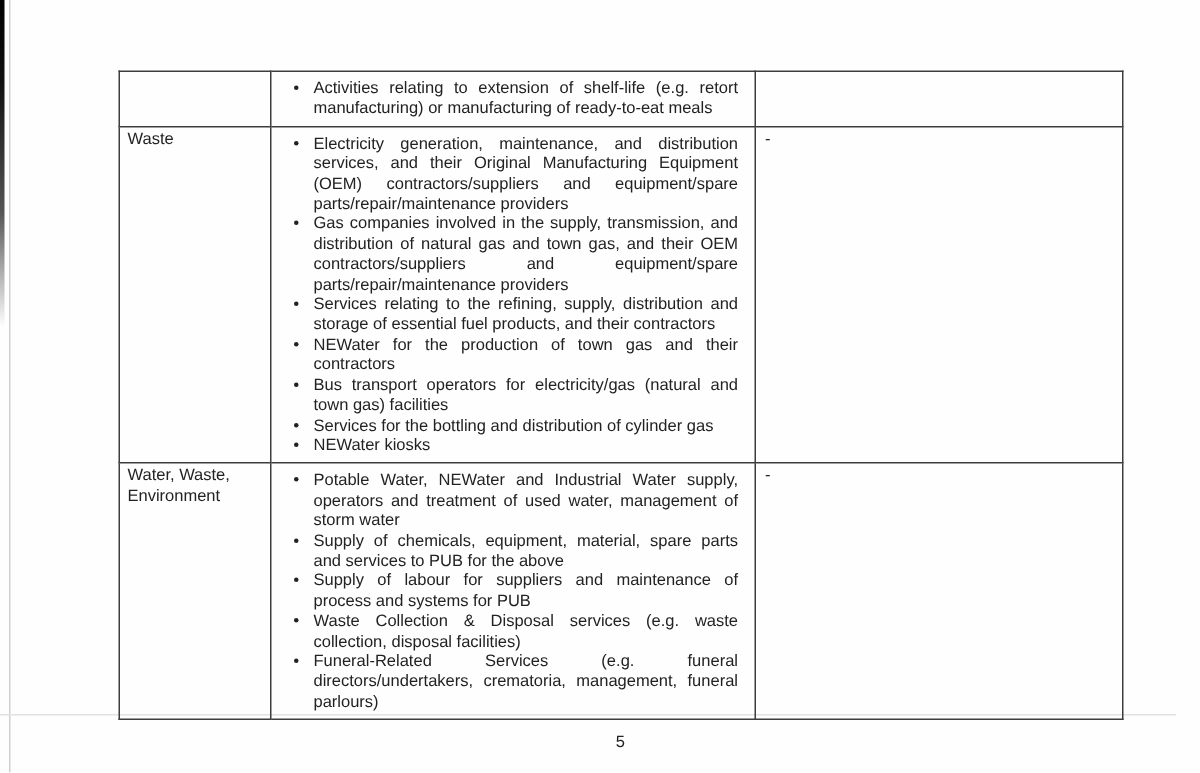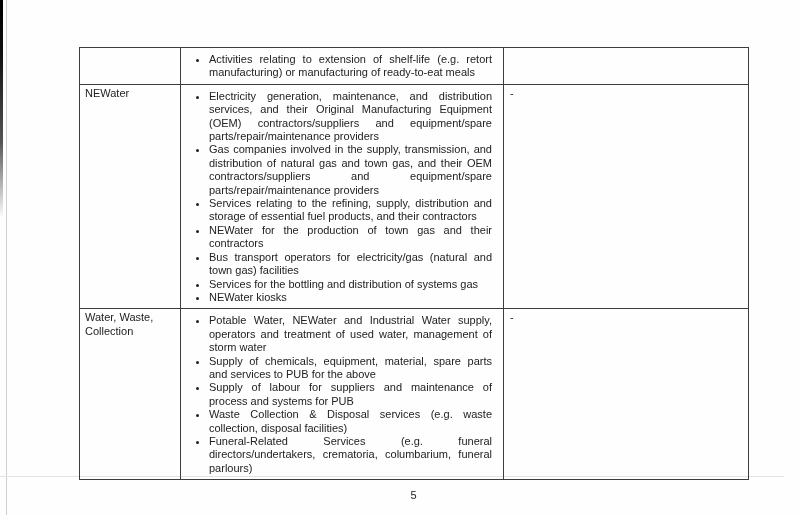--- a/index.html
+++ b/index.html
@@ -100,49 +100,49 @@
             <li>Activities relating to extension of shelf-life (e.g. retort manufacturing) or manufacturing of ready-to-eat meals</li>
           </ul>
         </td>
         <td class="remarks">
           <span></span>
         </td>
       </tr>
 
       <tr class="row-1">
         <td class="cat">
-          <span>NEWater</span>
+          <span>Waste</span>
         </td>
         <td class="items">
           <ul>
             <li>Electricity generation, maintenance, and distribution services, and their Original Manufacturing Equipment (OEM) contractors/suppliers and equipment/spare parts/repair/maintenance providers</li>
             <li>Gas companies involved in the supply, transmission, and distribution of natural gas and town gas, and their OEM contractors/suppliers and equipment/spare parts/repair/maintenance providers</li>
             <li>Services relating to the refining, supply, distribution and storage of essential fuel products, and their contractors</li>
             <li>NEWater for the production of town gas and their contractors</li>
             <li>Bus transport operators for electricity/gas (natural and town gas) facilities</li>
-            <li>Services for the bottling and distribution of systems gas</li>
+            <li>Services for the bottling and distribution of cylinder gas</li>
             <li>NEWater kiosks</li>
           </ul>
         </td>
         <td class="remarks">
           <span>-</span>
         </td>
       </tr>
 
       <tr class="row-2">
         <td class="cat">
-          <span>Water, Waste, Collection</span>
+          <span>Water, Waste, Environment</span>
         </td>
         <td class="items">
           <ul>
             <li>Potable Water, NEWater and Industrial Water supply, operators and treatment of used water, management of storm water</li>
             <li>Supply of chemicals, equipment, material, spare parts and services to PUB for the above</li>
             <li>Supply of labour for suppliers and maintenance of process and systems for PUB</li>
             <li>Waste Collection &amp; Disposal services (e.g. waste collection, disposal facilities)</li>
-            <li>Funeral-Related Services (e.g. funeral directors/undertakers, crematoria, columbarium, funeral parlours)</li>
+            <li>Funeral-Related Services (e.g. funeral directors/undertakers, crematoria, management, funeral parlours)</li>
           </ul>
         </td>
         <td class="remarks">
           <span>-</span>
         </td>
       </tr>
     </tbody>
   </table>
 
   <div class="page-number">5</div>

